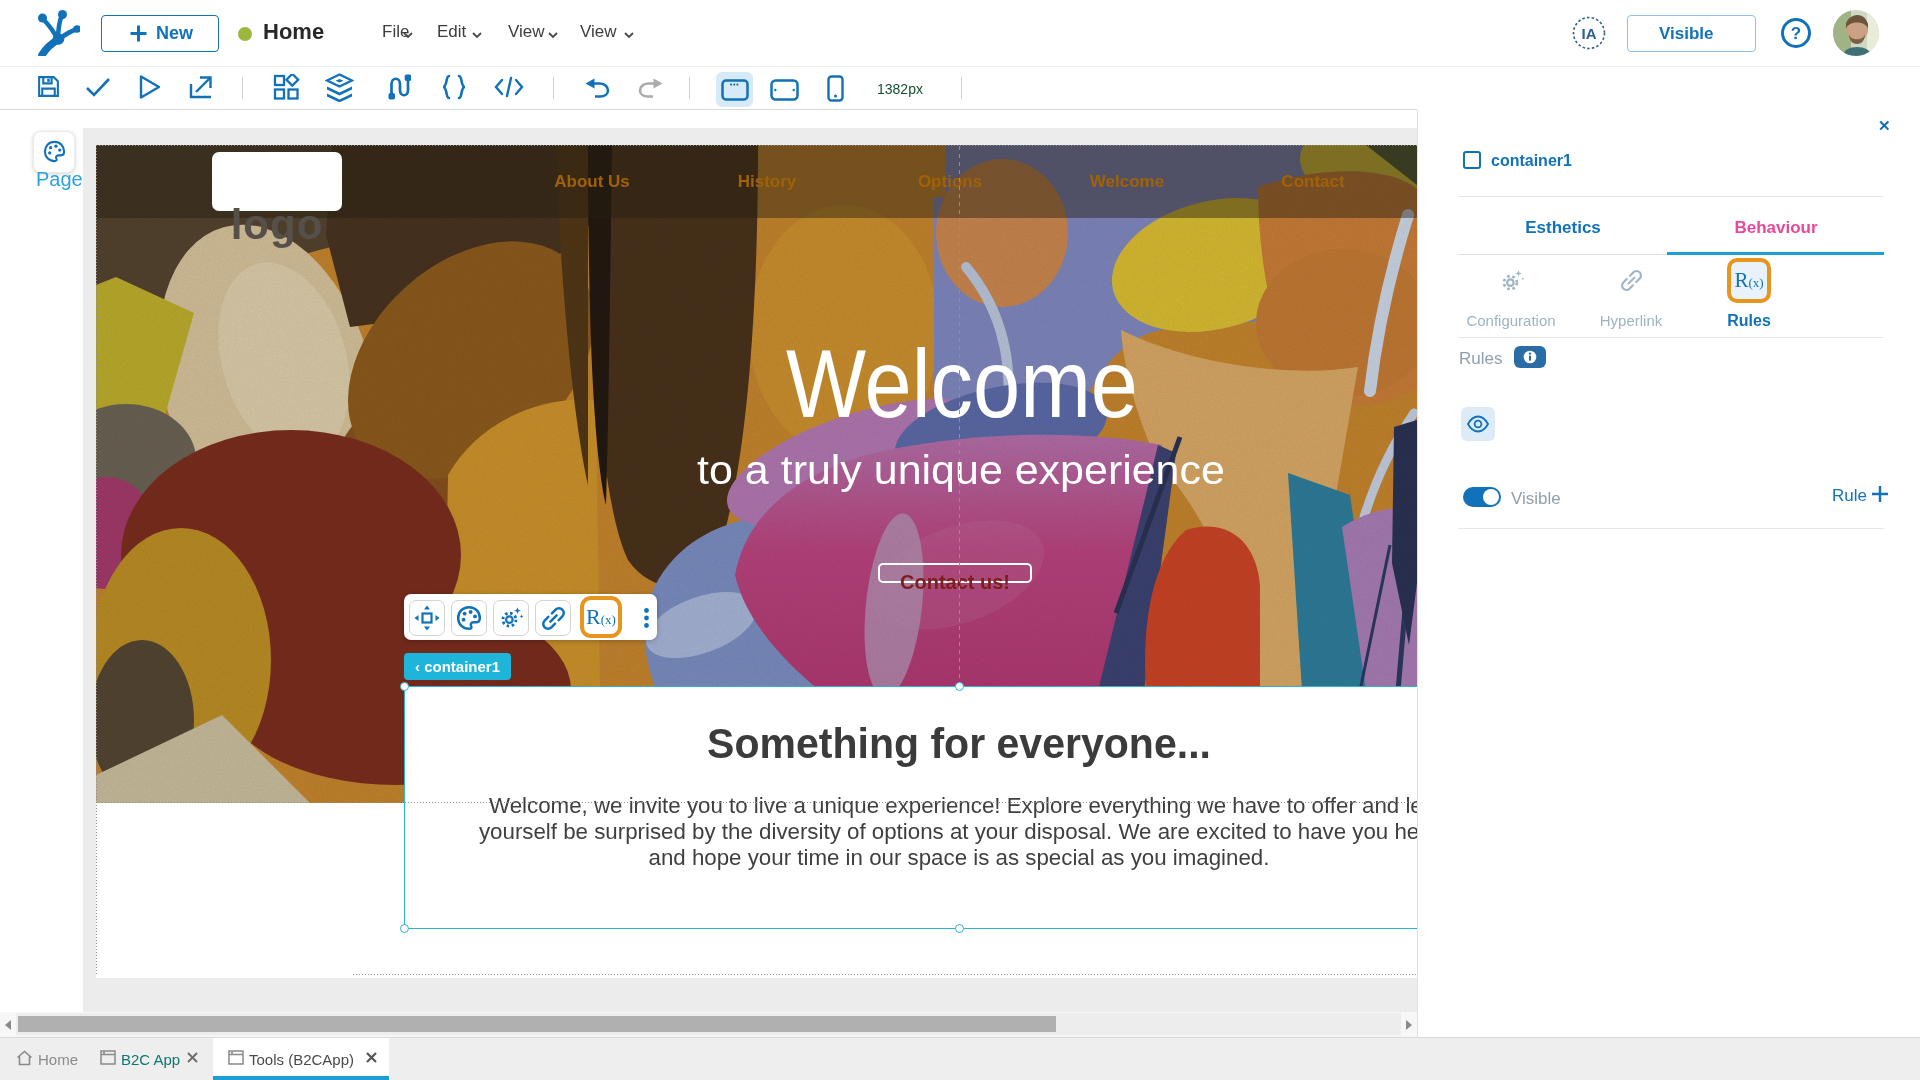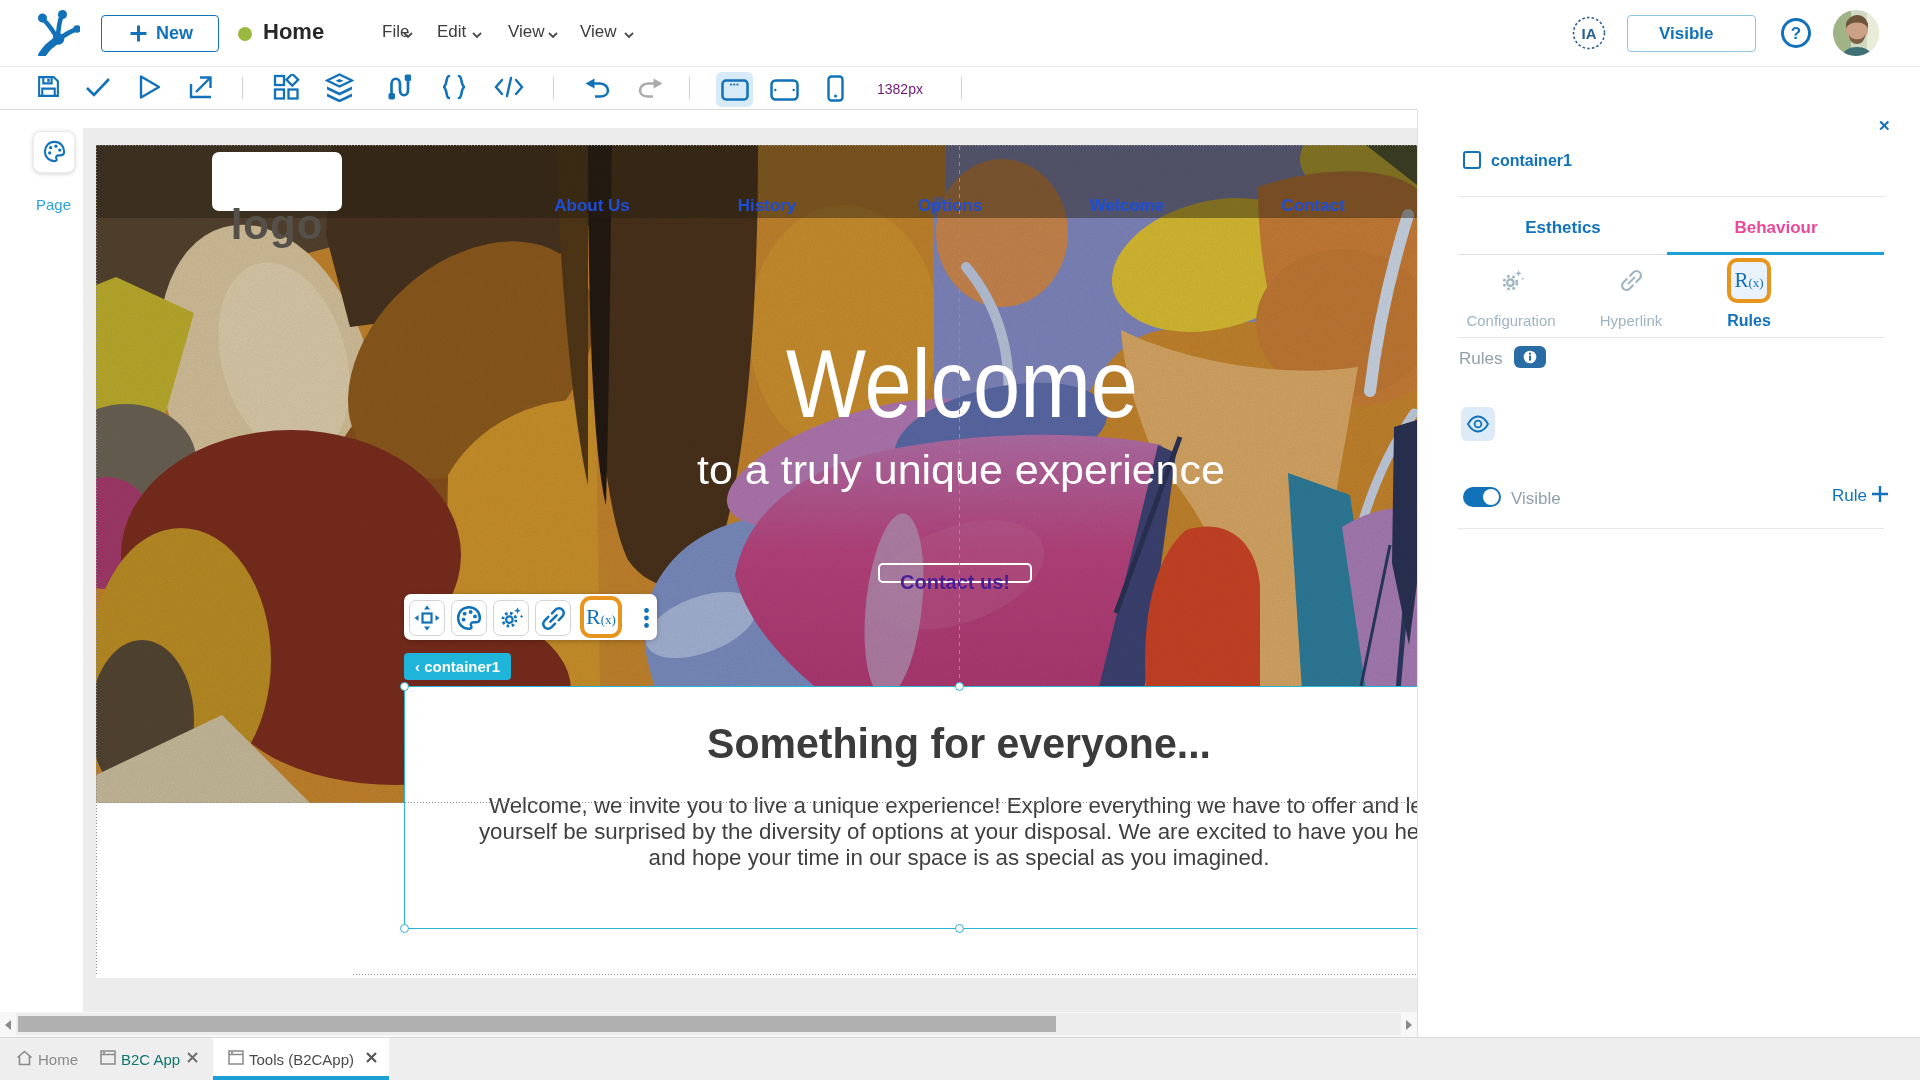--- a/index.html
+++ b/index.html
@@ -15,21 +15,21 @@
 
   
   #toolbar { position:absolute; left:0; top:67px; width:1417px; height:43px; background:#fff; border-bottom:1px solid #d9d9d9; z-index:30; }
   .tdiv { position:absolute; top:77px; width:1px; height:22px; background:#cfcfcf; }
 
   
   #workspace { position:absolute; left:0; top:110px; width:1417px; height:928px; background:#fff; z-index:1; }
   #canvasgray { position:absolute; left:83px; top:18px; width:1334px; height:884px; background:#ececec; }
   #page { position:absolute; left:96px; top:35px; width:1321px; height:833px; background:#fff; }
 
-  .navlink { top:27px; transform:translateX(-50%); font-size:17px; font-weight:bold; color:#1d4ed8;margin-top:24px; }
+  .navlink { top:27px; transform:translateX(-50%); font-size:17px; font-weight:bold; color:#a16207; }
   .dotH { height:1px; background:repeating-linear-gradient(to right,#8f8f8f 0 1px,rgba(0,0,0,0) 1px 3px); z-index:6; }
   .dotV { width:1px; background:repeating-linear-gradient(to bottom,#8f8f8f 0 1px,rgba(0,0,0,0) 1px 3px); z-index:6; }
   .handle { width:9px; height:9px; border:1.5px solid #2bb3d6; border-radius:50%; background:#fff; z-index:7; }
   .fbar { position:absolute; left:308px; top:449px; width:253px; height:46px; background:#fff; border-radius:7px; box-shadow:0 1px 5px rgba(0,0,0,0.25); z-index:8; }
   .fbtn { position:absolute; top:6px; width:36px; height:36px; background:#fff; border:1px solid #d4d4d4; border-radius:7px; display:flex; align-items:center; justify-content:center; }
 
   
   #panel { position:absolute; left:1417px; top:110px; width:503px; height:928px; background:#fff; border-left:1px solid #e0e0e0; z-index:40; }
   .pline { position:absolute; left:41px; width:426px; height:1px; background:#e7e7e7; }
 
@@ -207,21 +207,21 @@
   <svg class="abs" style="left:770px;top:79px;" width="29" height="22" viewBox="0 0 29 22">
       <rect x="1.5" y="1.5" width="26" height="19" rx="4" fill="none" stroke="#1172ba" stroke-width="2.5"></rect>
       <circle cx="5.3" cy="11" r="1.2" fill="#1172ba"></circle>
       <circle cx="23.7" cy="11" r="1.2" fill="#1172ba"></circle>
     </svg>
 
   <svg class="abs" style="left:827px;top:75px;" width="17" height="27" viewBox="0 0 17 27">
       <rect x="1.5" y="1.5" width="14" height="24" rx="3" fill="none" stroke="#1172ba" stroke-width="2.4"></rect>
       <circle cx="8.5" cy="21" r="1.5" fill="#1172ba"></circle>
     </svg>
-  <div class="abs" style="left:877px;top:81px;font-size:14px;color:#701a75;">1382px</div>
+  <div class="abs" style="left:877px;top:81px;font-size:14px;color:#14532d;">1382px</div>
   <div class="tdiv" style="left:961px;"></div>
 </div>
 
 <div id="workspace">
   <div id="canvasgray"></div>
   <div id="page">
 
     <svg class="abs" style="left:0;top:0;" width="1321" height="658" viewBox="0 0 1321 658">
       <defs>
         <linearGradient id="flow" x1="0" y1="0" x2="0" y2="1">
@@ -318,21 +318,21 @@
     <div class="abs" style="left:116px;top:7px;width:130px;height:59px;background:#fff;border-radius:7px;"></div>
     <div class="abs" style="left:181px;top:14px;transform:translateX(-50%);font-size:42px;font-weight:bold;color:#55504a;letter-spacing:1px;margin-top:42px;">logo</div>
     <div class="abs navlink" style="left:496px;">About Us</div>
     <div class="abs navlink" style="left:671px;">History</div>
     <div class="abs navlink" style="left:854px;">Options</div>
     <div class="abs navlink" style="left:1031px;">Welcome</div>
     <div class="abs navlink" style="left:1217px;">Contact</div>
 
     <div class="abs" style="left:866px;top:184px;transform:translateX(-50%) scaleX(0.884);font-size:96px;color:#fff;">Welcome</div>
     <div class="abs" style="left:865px;top:303px;transform:translateX(-50%) scaleX(1.074);font-size:40px;color:#fff;white-space:nowrap;">to a truly unique experience</div>
-    <div class="abs" style="left:782px;top:418px;width:154px;height:20px;border:2px solid #fff;border-radius:5px;text-align:center;line-height:34px;font-size:20px;font-weight:bold;color:#4c1d95;">Contact us!</div>
+    <div class="abs" style="left:782px;top:418px;width:154px;height:20px;border:2px solid #fff;border-radius:5px;text-align:center;line-height:34px;font-size:20px;font-weight:bold;color:#7f1d1d;">Contact us!</div>
 
     <div class="abs" style="left:307.8px;top:541px;width:1111px;height:242px;background:#fff;"></div>
     <div class="abs" style="left:863px;top:575px;transform:translateX(-50%) scaleX(0.977);font-size:42px;font-weight:bold;color:#3b3b3b;white-space:nowrap;">Something for everyone...</div>
     <div class="abs" style="left:863px;top:648px;transform:translateX(-50%);width:1040px;font-size:22.3px;line-height:26px;color:#3f3f3f;text-align:center;white-space:nowrap;">Welcome, we invite you to live a unique experience! Explore everything we have to offer and let<br>yourself be surprised by the diversity of options at your disposal. We are excited to have you here<br>and hope your time in our space is as special as you imagined.</div>
 
     <div class="abs" style="left:863px;top:1px;width:1px;height:540px;background:repeating-linear-gradient(to bottom,#2ab5d8 0 4px,rgba(0,0,0,0) 4px 8px);"></div>
 
     <div class="abs dotH" style="left:0;top:0;width:1321px;"></div>
     <div class="abs dotV" style="left:0;top:0;height:829px;"></div>
     <div class="abs dotH" style="left:0;top:657px;width:1321px;"></div>
@@ -410,21 +410,21 @@
   <div class="abs" style="left:33px;top:21px;width:42px;height:42px;background:#fff;border:1px solid #ececec;border-radius:8px;box-shadow:0 1px 4px rgba(0,0,0,0.18);"></div>
   <svg class="abs" style="left:43px;top:30px;" width="23" height="23" viewBox="0 0 24 24">
       <path d="M12 2 C6 2 2 6.5 2 12 C2 17.5 6 22 12 22 C14 22 14.8 20.8 14 19.5 C13 17.8 14 16 16 16 L18.5 16 C20.5 16 22 14.5 22 12 C22 6.5 18 2 12 2 Z" fill="none" stroke="#1172ba" stroke-width="2.2"></path>
       <g fill="#1172ba">
         <circle cx="8" cy="8" r="1.7"></circle>
         <circle cx="13.5" cy="6.5" r="1.7"></circle>
         <circle cx="17.5" cy="10.5" r="1.7"></circle>
         <circle cx="7" cy="13.5" r="1.7"></circle>
       </g>
     </svg>
-  <div class="abs" style="left:36px;top:86px;font-size:15px;color:#2ba2dd;">Page</div>
+  <div class="abs" style="left:36px;top:58px;font-size:20px;color:#2ba2dd;">Page</div>
 </div>
 
 <div id="panel"></div>
 <div style="position:relative;z-index:41;">
 
   <div class="abs" style="left:1878px;top:117px;font-size:15px;font-weight:bold;color:#1172ba;">✕</div>
 
   <div class="abs" style="left:1463px;top:151px;width:18px;height:18px;border:2px solid #1172ba;border-radius:3px;"></div>
   <div class="abs" style="left:1491px;top:152px;font-size:16px;font-weight:bold;color:#1172ba;">container1</div>
   <div class="pline" style="top:196px;left:1458px;"></div>

